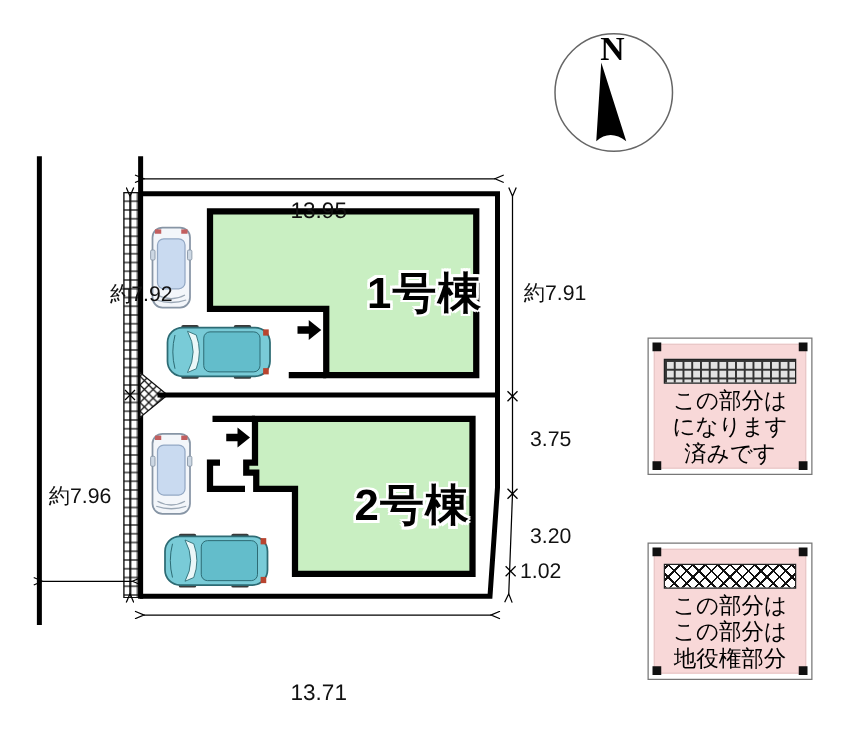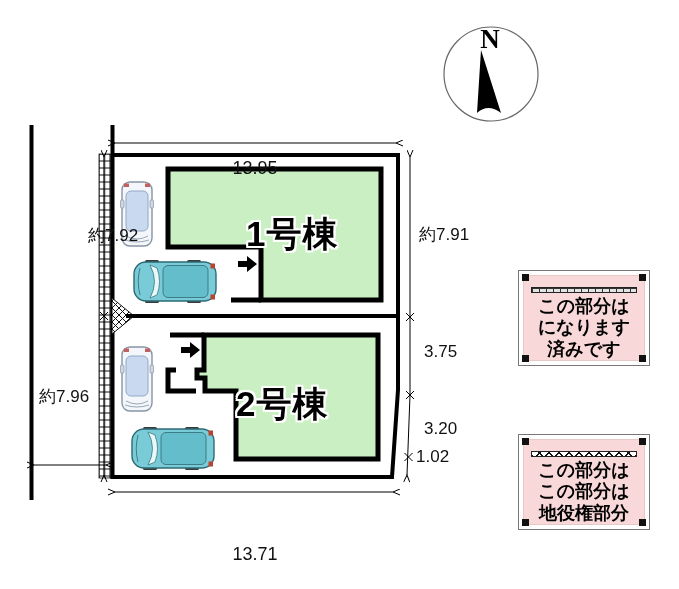--- a/index.html
+++ b/index.html
@@ -6,34 +6,34 @@
   body{
     width:679px;height:589px;position:relative;background:#fff;overflow:hidden;
     font-family:"Liberation Sans","DejaVu Sans",sans-serif;color:#000;
   }
   #stage{position:absolute;left:0;top:0;width:679px;height:589px;}
   svg{position:absolute;left:0;top:0;}
   .lbl{position:absolute;white-space:nowrap;font-size:17px;color:#111;}
   .lbl.center{text-align:center;margin-top:48px;}
   .dim-big{font-size:18px;}
   .bldg-label{
-    position:absolute;width:140px;text-align:left;font-size:35px;font-weight:bold;color:#000;
+    position:absolute;width:140px;text-align:right;font-size:35px;font-weight:bold;color:#000;
     text-shadow:-2px 0 0 #fff,2px 0 0 #fff,0 -2px 0 #fff,0 2px 0 #fff,
                 -2px -2px 0 #fff,2px 2px 0 #fff,-2px 2px 0 #fff,2px -2px 0 #fff;
     letter-spacing:1px;
   }
   .north-label{
     position:absolute;left:468px;top:24px;width:44px;text-align:center;
     font-family:"Liberation Serif","DejaVu Serif",serif;font-size:27px;font-weight:bold;
   }
   .road-width{position:absolute;left:40px;top:472px;font-size:19px;font-weight:bold;line-height:21px;}
   
   .legend-box{
-    position:absolute;left:518px;width:132px;height:96px;background:#fff;
-    border:1px solid #777;box-sizing:border-box;padding:4px;font-weight:bold;
+    position:absolute;left:518px;width:132px;height:110px;background:#fff;
+    border:1px solid #777;box-sizing:border-box;padding:4px;
   }
   .legend-box.first{top:270px;}
   .legend-box.second{top:434px;}
   .legend-inner{
     position:relative;width:100%;height:100%;background:#f8d8d8;border:1px solid #e9c8c8;
     box-sizing:border-box;display:flex;flex-direction:column;align-items:center;
   }
   .corner{position:absolute;width:7px;height:7px;background:#111;z-index:3;}
   .corner.tl{left:-2px;top:-2px;} .corner.tr{right:-2px;top:-2px;}
   .corner.bl{left:-2px;bottom:-2px;} .corner.br{right:-2px;bottom:-2px;}

